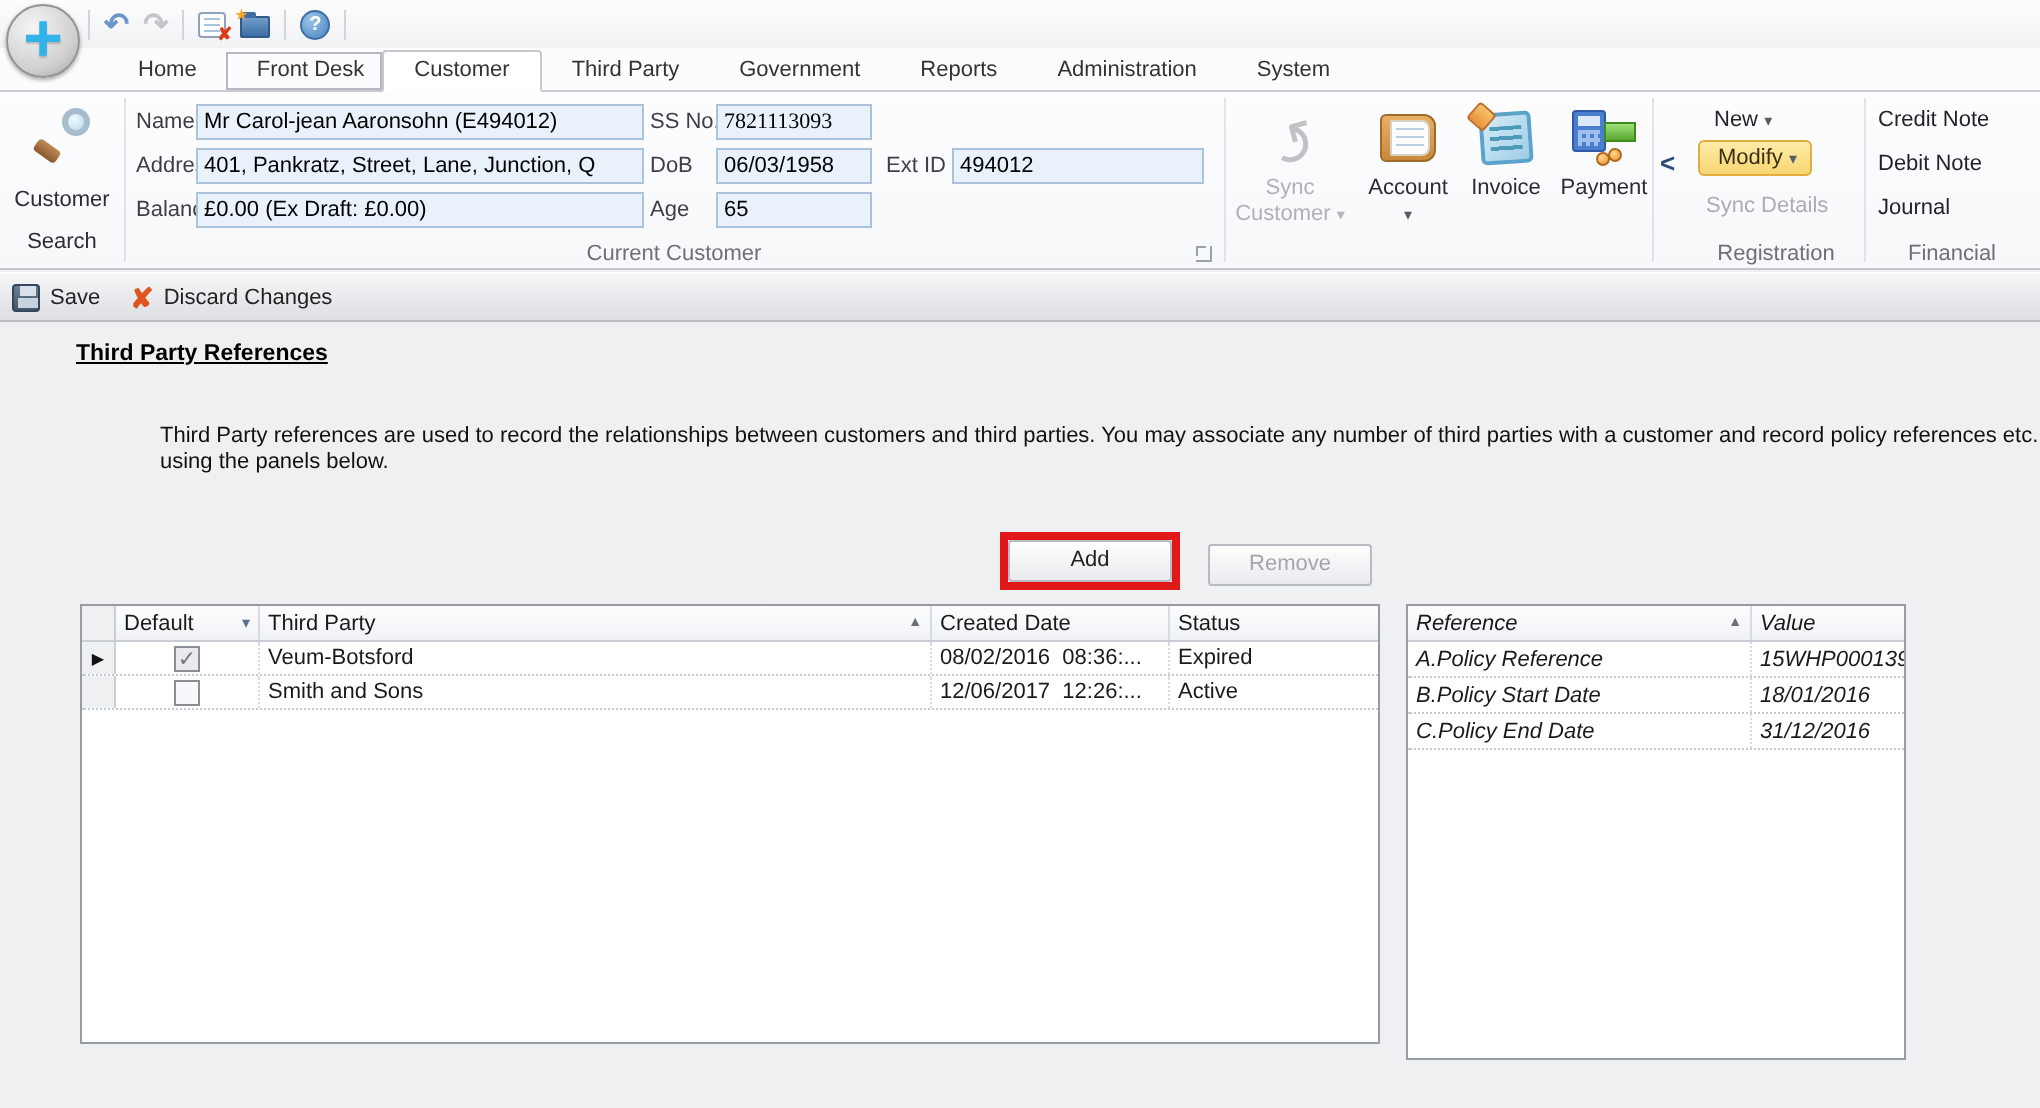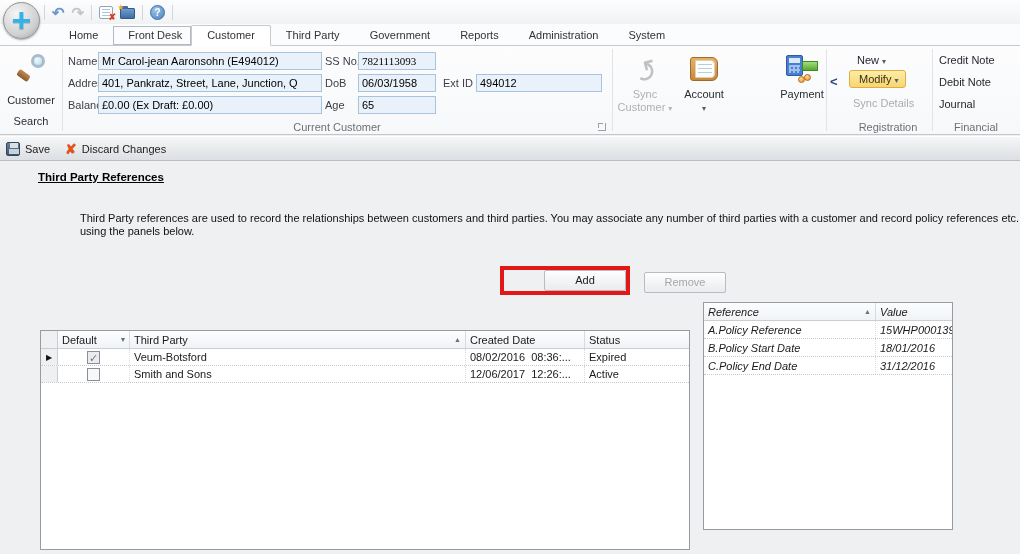--- a/index.html
+++ b/index.html
@@ -98,21 +98,21 @@
   .icon-save:after { content:""; position:absolute; left:2px; bottom:1px; width:10px; height:5px; background:#c8d2dc; }
   .glyph-x { font-size:14px; font-weight:bold; color:#e0541e; line-height:14px; }
   .savebar .txt { color:#222; margin-right:10px; }
 
   
   .heading { position:absolute; left:38px; top:171px; font-weight:bold; text-decoration:underline; font-size:11.5px; color:#000; }
   .desc { position:absolute; left:38px; top:212px; width:952px; line-height:13px; color:#111;margin-left:42px; }
 
   .add-wrap { position:absolute; left:500px; top:266px; border:4px solid #e01818; }
   .btn { width:82px; height:21px; background:linear-gradient(#fefefe,#e9ebee); border:1px solid #b7bcc2; border-radius:2px;
-         text-align:center; line-height:19px; color:#222;margin-left:40px; }
+         text-align:center; line-height:19px; color:#222; }
   .btn.remove { position:absolute; left:604px; top:272px; color:#a3a7ac; }
 
   .grid { position:absolute; top:302px; background:#fff; border:1px solid #979ca3; }
   .grid-header { display:flex; height:18px; background:linear-gradient(#fcfdfe,#f0f3f6); border-bottom:1px solid #c9ced4; }
   .gh-cell { display:flex; align-items:center; padding:0 4px; border-right:1px solid #d7dce1; color:#1a1a1a; overflow:hidden; white-space:nowrap; }
   .gh-cell:last-child { border-right:none; }
   .gh-cell .spacer { flex:1; }
   .sort { font-size:7px; color:#6a6f76; margin-left:3px; }
   .filt { font-size:8px; color:#5a6f8a; margin-left:4px; }
   .grid-row { display:flex; height:17px; border-bottom:1px dotted #c2cad2; }
@@ -209,20 +209,29 @@
     </div>
     <div class="bigbtn" style="left:679px;width:50px;">
       <div class="iconbox">
         <div class="icon-account">
             <div class="page"></div>
           </div>
       </div>
       <div class="lbl">Account</div>
       <div class="lbl"><span class="chev">▾</span></div>
     </div>
+    <div class="bigbtn" style="left:730px;width:46px;">
+      <div class="iconbox">
+        <div class="icon-invoice">
+            <div class="lines"></div>
+            <div class="clip"></div>
+          </div>
+      </div>
+      <div class="lbl">Invoice</div>
+    </div>
     <div class="bigbtn" style="left:776px;width:52px;">
       <div class="iconbox">
         <div class="icon-payment">
           <div class="calc"></div>
             <div class="note"></div>
             <div class="coin1"></div>
             <div class="coin2"></div>
         </div>
       </div>
       <div class="lbl">Payment</div>
@@ -260,21 +269,21 @@
   </div>
 
   <div class="heading">Third Party References</div>
   <div class="desc">Third Party references are used to record the relationships between customers and third parties. You may associate any number of third parties with a customer and record policy references etc. using the panels below.</div>
 
   <div class="add-wrap">
     <div class="btn">Add</div>
   </div>
   <div class="btn remove">Remove</div>
 
-  <div class="grid" style="left:40px;width:650px;height:220px;margin-top:28px;">
+  <div class="grid" style="left:40px;width:650px;height:220px;">
     <div class="grid-header">
       <div class="gh-cell selcol" style="width:17px;"></div>
       <div class="gh-cell" style="width:72px;">
         <span>Default</span>
         <span class="spacer"></span>
           <span class="filt">▾</span>
       </div>
       <div class="gh-cell" style="width:336px;">
         <span>Third Party</span>
         <span class="spacer"></span>

